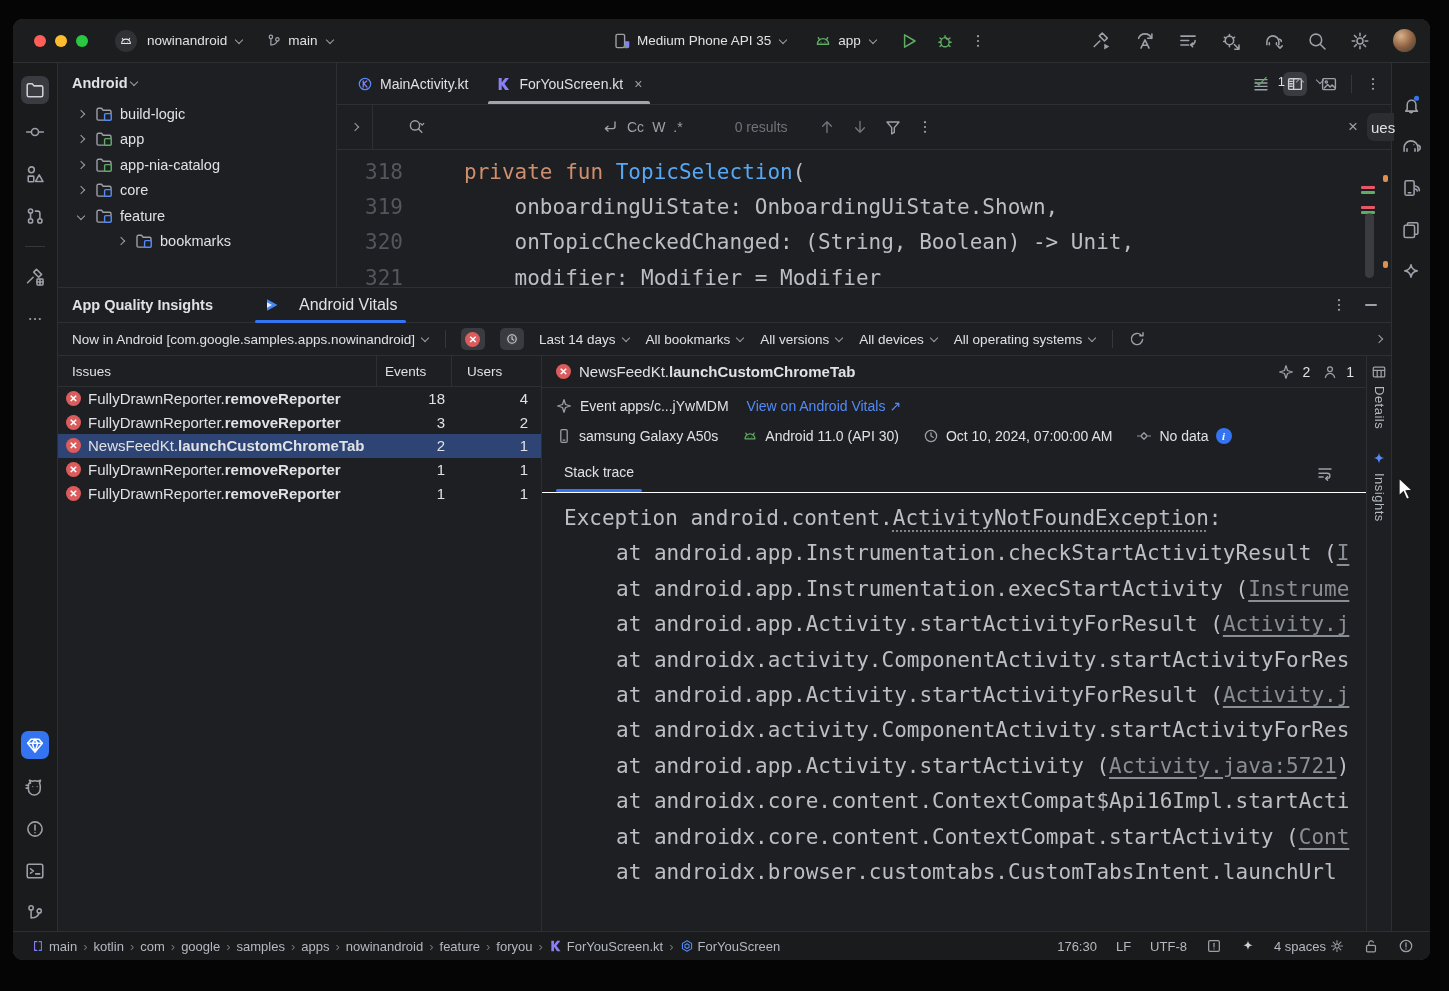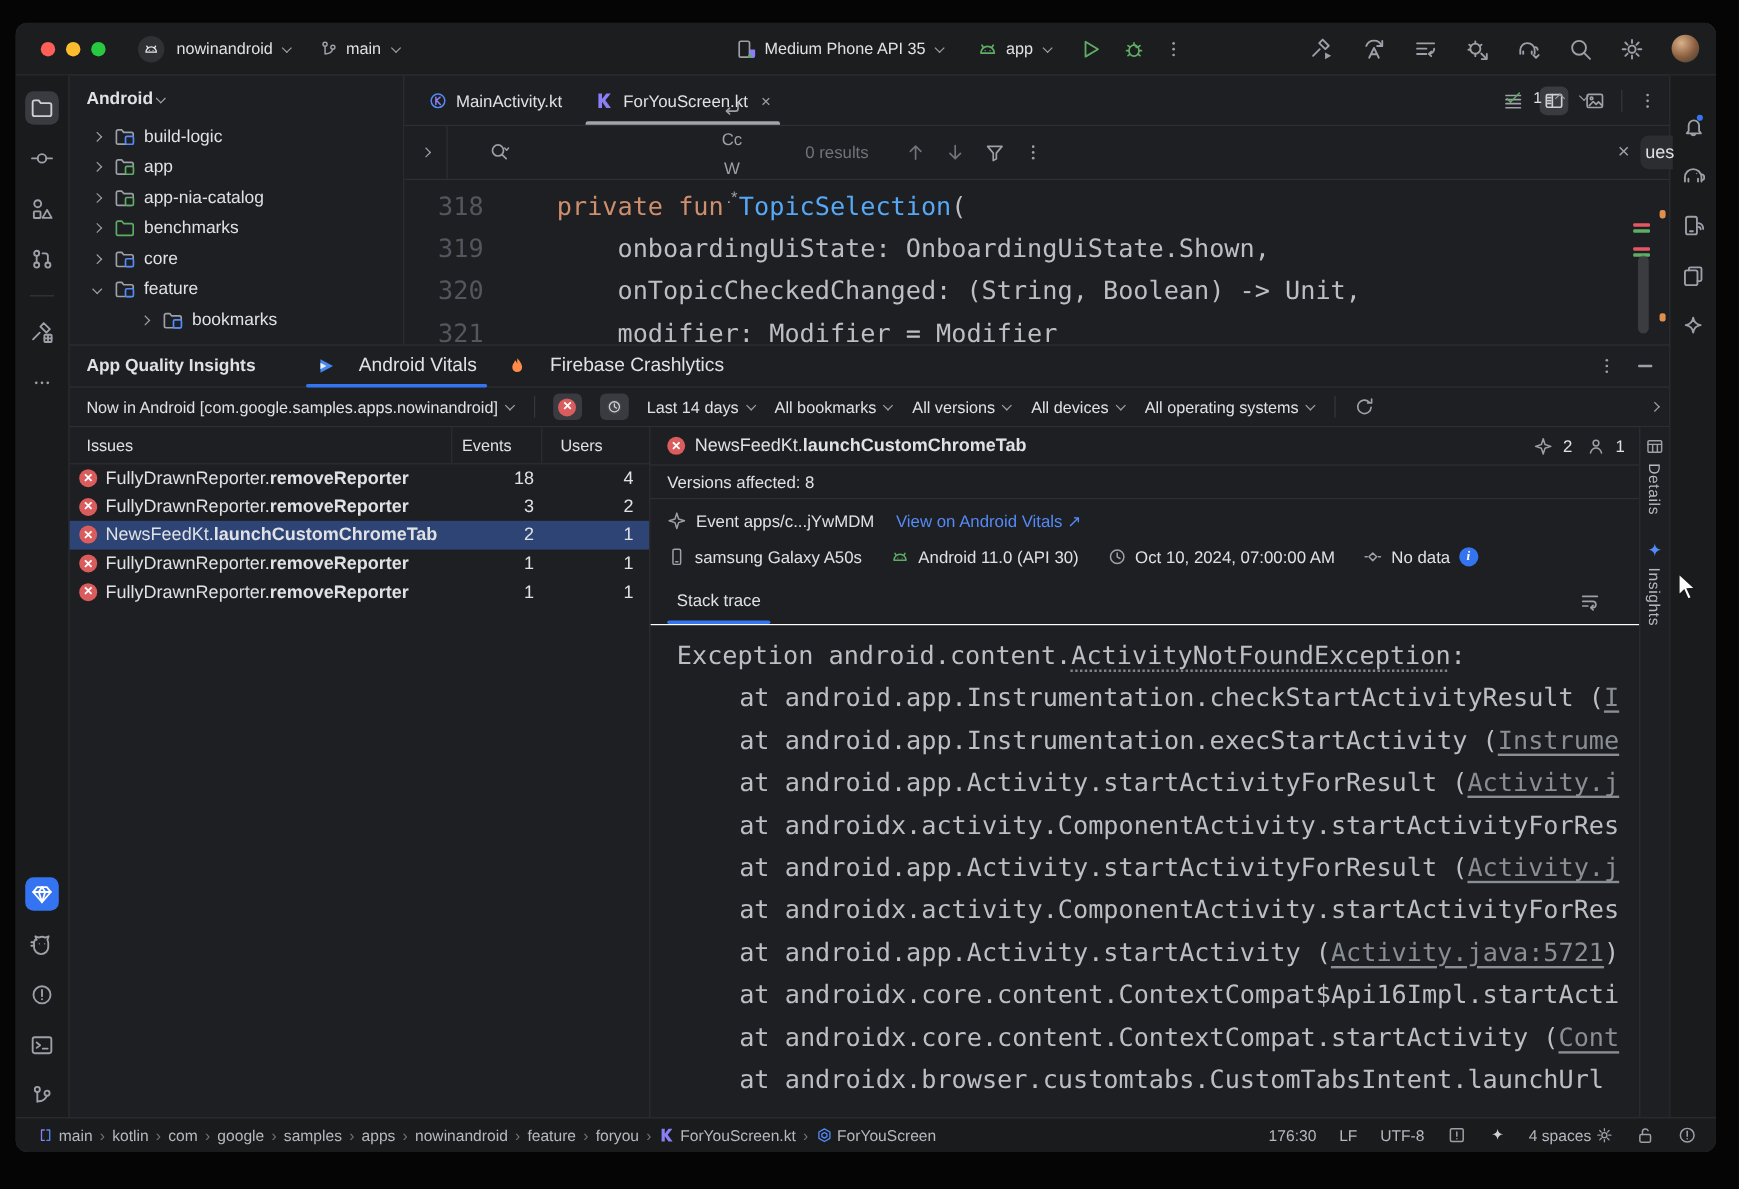--- a/index.html
+++ b/index.html
@@ -70,21 +70,21 @@
                         background:#a0a4ab; border-radius:2px 2px 0 0; }
   .etab .close { color:#9da0a8; font-size:14px; margin-left:4px; }
   .tab-actions { position:absolute; right:10px; top:0; height:42px; display:flex; align-items:center; gap:13px; }
   .tab-actions .vdiv { width:1px; height:18px; background:#35373b; }
   .split-btn { background:#393b40; border-radius:6px; padding:3px; display:flex; }
 
   .searchrow { position:absolute; top:42px; left:0; width:100%; height:45px; border-bottom:1px solid #2d2f33;
                display:flex; align-items:center; background:#1e1f22; }
   .collapse-cell { width:36px; height:100%; border-right:1px solid #2d2f33; display:flex;
                    align-items:center; justify-content:center; }
-  .s-opts { display:flex; align-items:center; gap:8px; margin-left:176px; color:#9da0a8; font-size:14px;flex-direction:column; }
+  .s-opts { display:flex; align-items:center; gap:8px; margin-left:176px; color:#9da0a8; font-size:14px; }
   .s-opt { font-family:"Liberation Sans",sans-serif; }
   .s-results { margin-left:52px; color:#6f737a; font-size:14px; }
   .s-nav { display:flex; align-items:center; gap:15px; margin-left:30px; color:#6f737a; }
   .s-close { position:absolute; right:33px; color:#9da0a8; font-size:17px; }
 
   .codearea { position:absolute; top:87px; left:0; width:100%; height:137px; overflow:hidden;
               font-family:"DejaVu Sans Mono", monospace; font-size:21px; }
   .code-line { display:flex; height:35.4px; align-items:center; white-space:pre; }
   .codearea { padding-top:4px; }
   .code-num { width:66px; text-align:right; color:#53565c; flex:none; }
@@ -452,31 +452,20 @@
               </svg>
             </span>
             <span class="tree-label">app-nia-catalog</span>
           </div>
           <div class="tree-row" style="padding-left: 14px;">
             <span class="tree-chev-box">
               <span class="tchev col"></span>
             </span>
             <span class="tree-ico ic">
               <svg viewBox="0 0 18 18" fill="none" stroke-width="1.4" stroke-linecap="round" stroke-linejoin="round">
-                <path d="M2 4.7c0-.8.6-1.4 1.4-1.4h3.1l1.6 2h6.5c.8 0 1.4.6 1.4 1.4v7c0 .8-.6 1.4-1.4 1.4H3.4c-.8 0-1.4-.6-1.4-1.4z" stroke="#5fad65"></path>
-              </svg>
-            </span>
-            <span class="tree-label">benchmarks</span>
-          </div>
-          <div class="tree-row" style="padding-left: 14px;">
-            <span class="tree-chev-box">
-              <span class="tchev col"></span>
-            </span>
-            <span class="tree-ico ic">
-              <svg viewBox="0 0 18 18" fill="none" stroke-width="1.4" stroke-linecap="round" stroke-linejoin="round">
                 <path d="M2 4.7c0-.8.6-1.4 1.4-1.4h3.1l1.6 2h6.5c.8 0 1.4.6 1.4 1.4v7c0 .8-.6 1.4-1.4 1.4H3.4c-.8 0-1.4-.6-1.4-1.4z" stroke="#9da0a8"></path>
                 <rect x="9.6" y="8.6" width="6.6" height="6.6" rx="1.2" fill="#1e1f22" stroke="#548af7"></rect>
               </svg>
             </span>
             <span class="tree-label">core</span>
           </div>
           <div class="tree-row" style="padding-left: 14px;">
             <span class="tree-chev-box">
               <span class="tchev exp"></span>
             </span>
@@ -690,28 +679,20 @@
         <span class="aqi-title">App Quality Insights</span>
         <div class="aqi-tabs">
           <div class="aqi-tab active">
             <span class="ic i16">
                 <svg viewBox="0 0 18 18">
                   <path d="M3.4 2.6l11.8 6.4-11.8 6.4z" fill="#4688f1"></path>
                   <path d="M3.4 6L9 9l-5.6 3z" fill="#e8eefc"></path>
                 </svg>
               </span>
             <span>Android Vitals</span>
-          </div>
-          <div class="aqi-tab">
-            <span class="ic i16">
-                <svg viewBox="0 0 18 18">
-                  <path d="M9 1.8s4.6 4.2 4.6 8.3a4.6 4.6 0 01-9.2 0C4.4 7.3 6.5 5.9 7 3.7c1 .8 1.7 1.8 2 3.3z" fill="#ff8b4a"></path>
-                </svg>
-              </span>
-            <span>Firebase Crashlytics</span>
           </div>
         </div>
         <div class="aqi-hdr-actions">
           <span class="ic i16">
               <svg viewBox="0 0 18 18" fill="none" stroke="currentColor" stroke-width="1.4" stroke-linecap="round" stroke-linejoin="round">
                 <circle cx="9" cy="3.6" r="1.25" fill="currentColor" stroke="none"></circle>
                 <circle cx="9" cy="9" r="1.25" fill="currentColor" stroke="none"></circle>
                 <circle cx="9" cy="14.4" r="1.25" fill="currentColor" stroke="none"></circle>
               </svg>
             </span>
@@ -831,23 +812,20 @@
               <span>2</span>
               <span class="ic i16" style="margin-left:4px">
                   <svg viewBox="0 0 18 18" fill="none" stroke="currentColor" stroke-width="1.4" stroke-linecap="round" stroke-linejoin="round">
                     <circle cx="9" cy="5.9" r="2.7"></circle>
                     <path d="M3.8 15.2c.9-3.1 2.9-4.7 5.2-4.7s4.3 1.6 5.2 4.7"></path>
                   </svg>
                 </span>
               <span>1</span>
             </span>
           </div>
-          <div class="dt-versions">
-            <span>Versions affected: 8</span>
-          </div>
           <div class="dt-event">
             <span class="ic i16">
                 <svg viewBox="0 0 18 18" fill="none" stroke="currentColor" stroke-width="1.4" stroke-linecap="round" stroke-linejoin="round">
                   <path d="M9 1.8l1.7 5.5L16.2 9l-5.5 1.7L9 16.2l-1.7-5.5L1.8 9l5.5-1.7z"></path>
                 </svg>
               </span>
             <span>Event apps/c...jYwMDM</span>
             <span class="dt-link">
               <span>View on Android Vitals</span>
               <span>↗</span>

